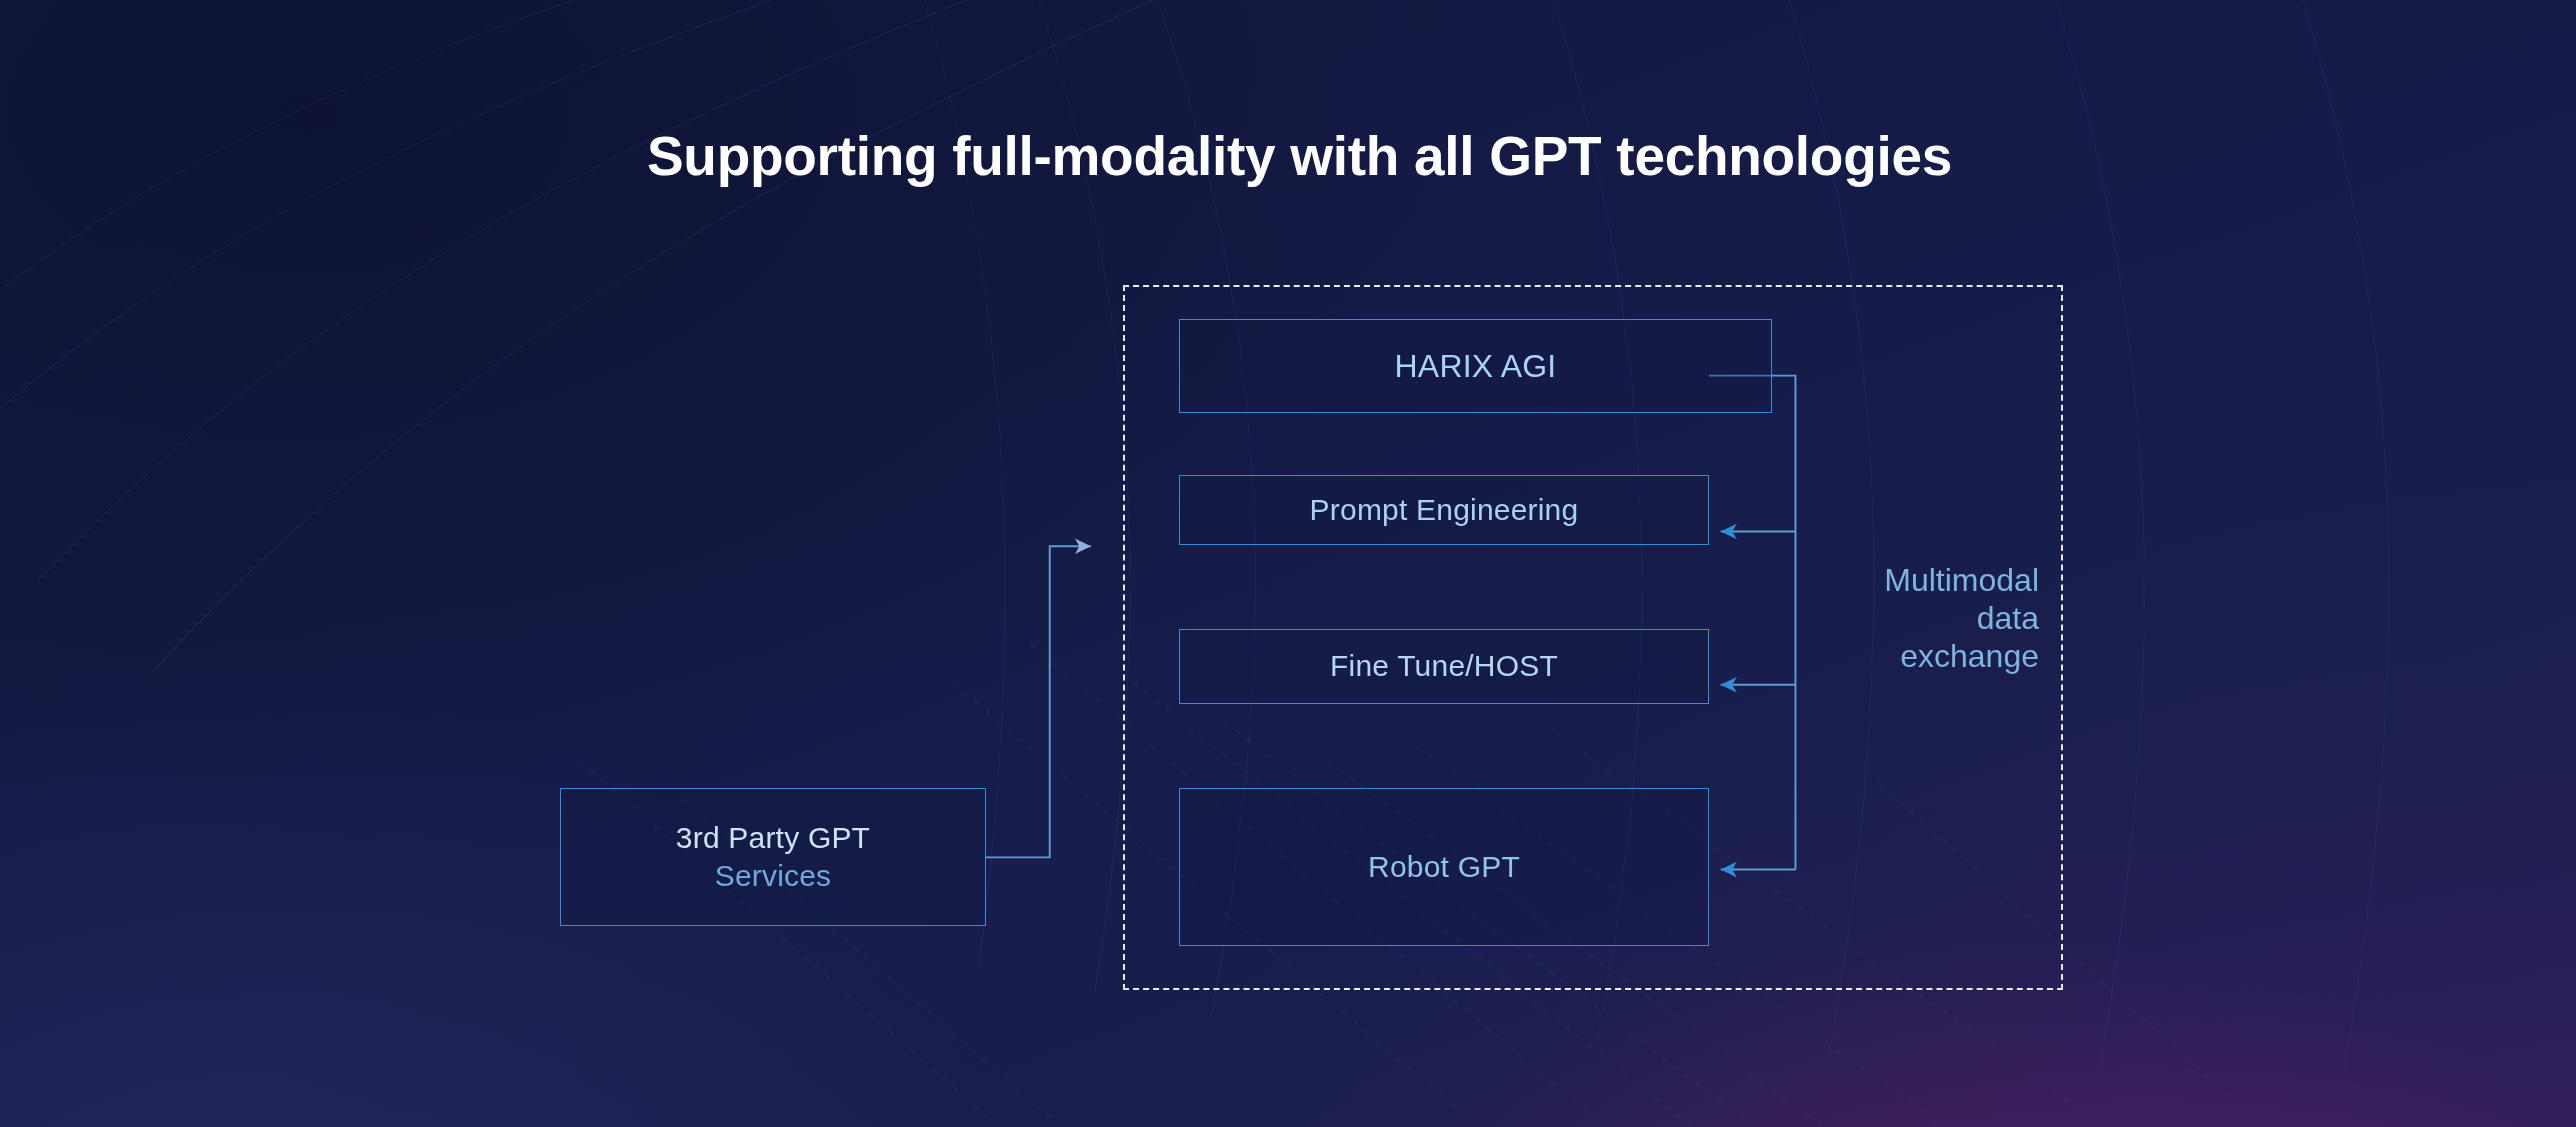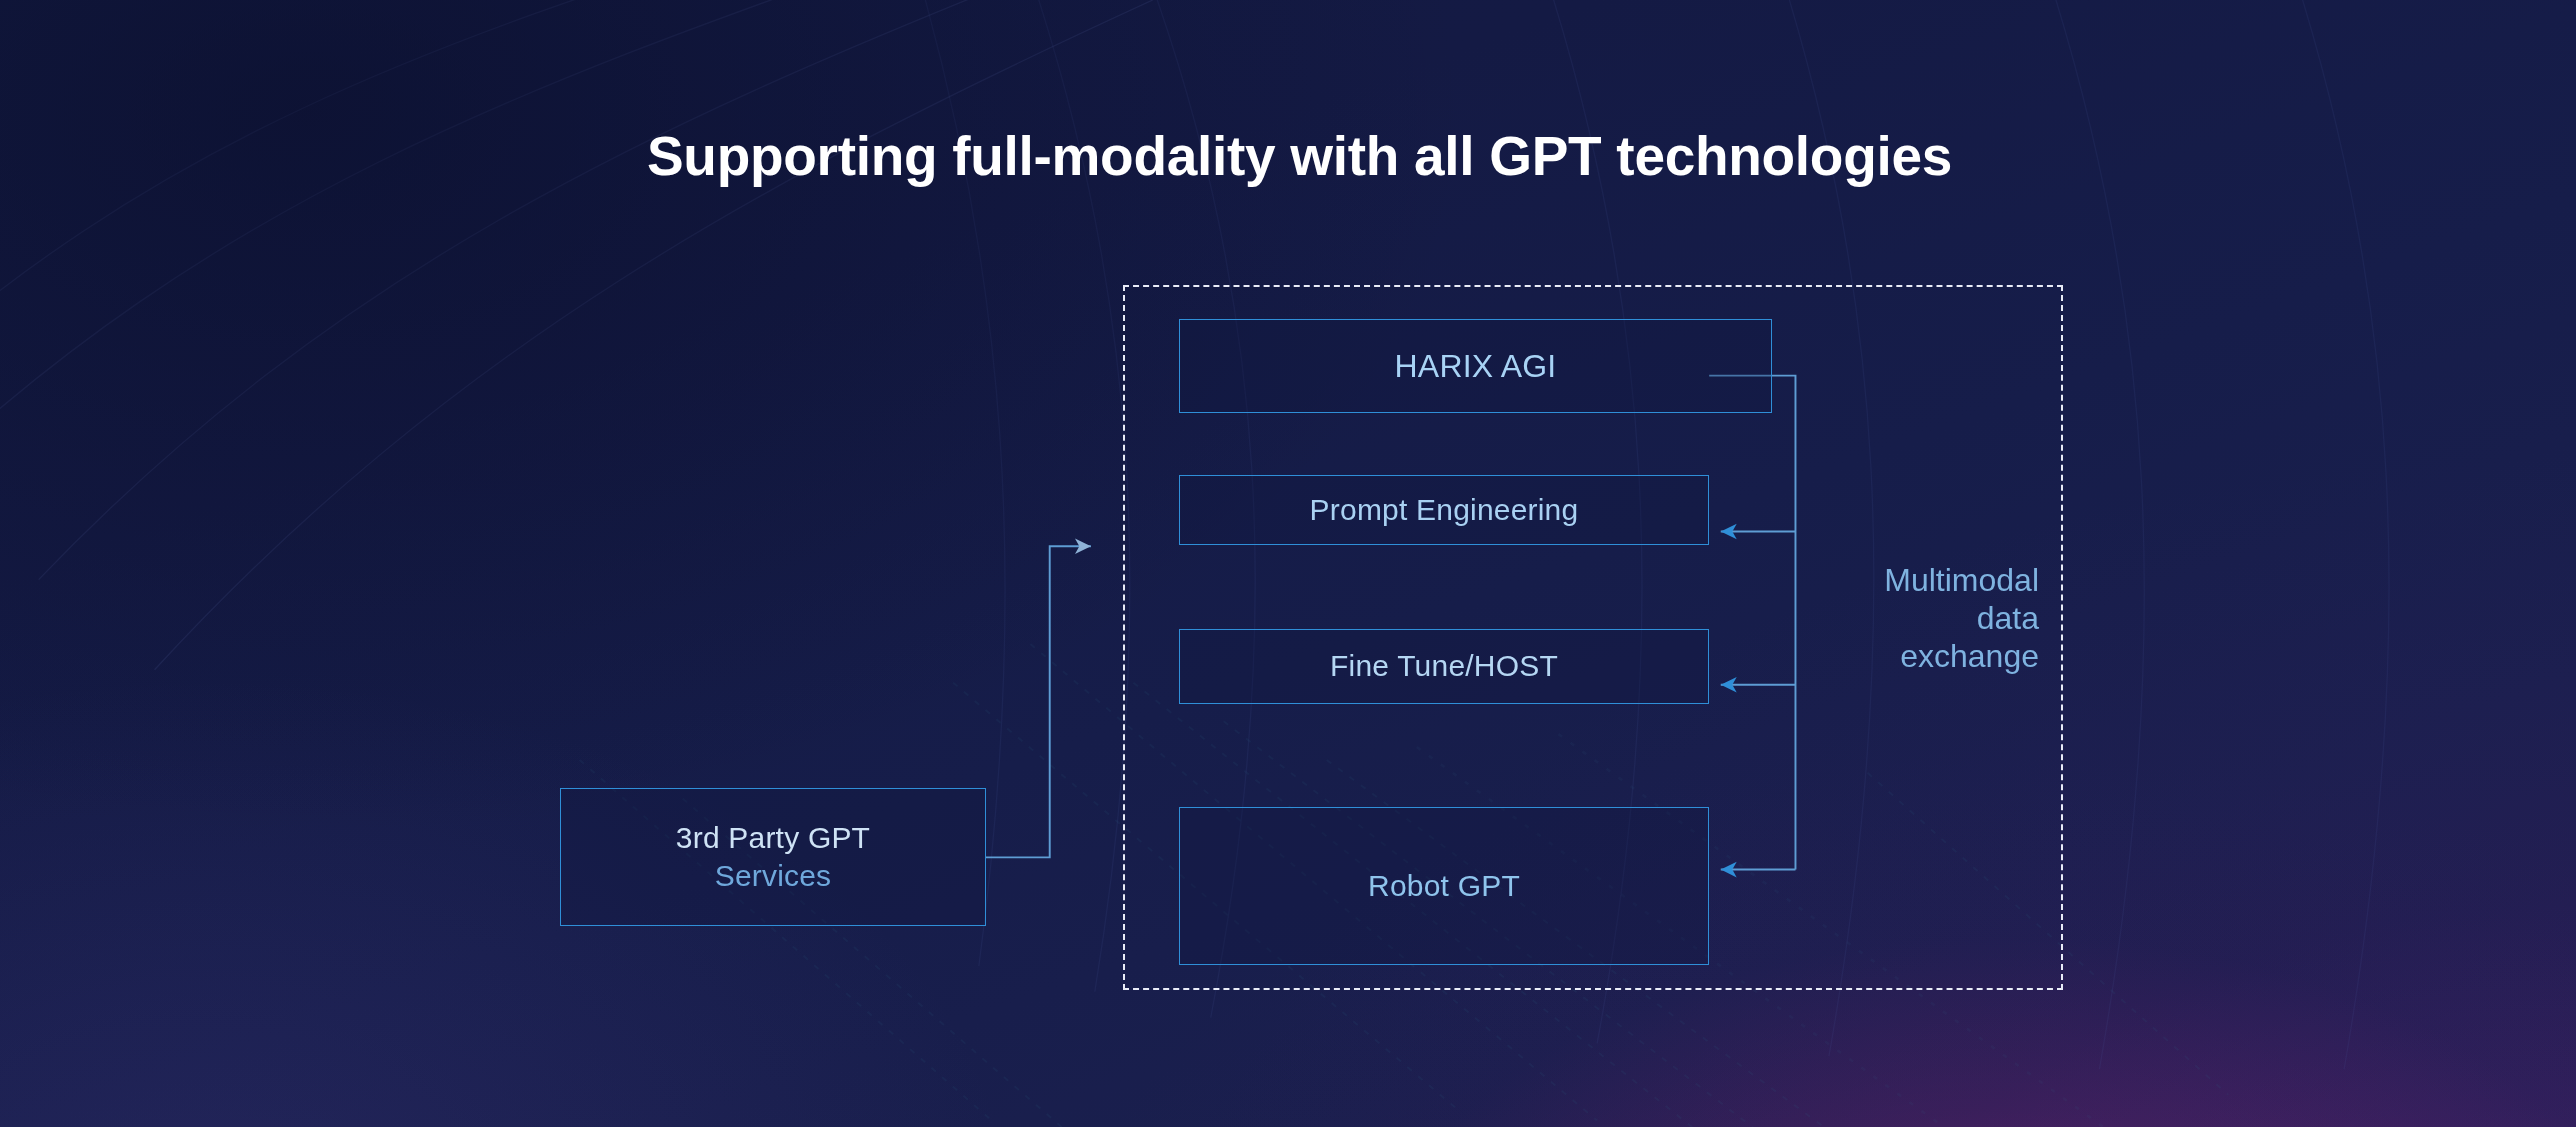--- a/index.html
+++ b/index.html
@@ -76,21 +76,21 @@
 
   #node-harix   { left:1179px; top:319px;  width:593px; height:94px;align-items:center; }
   #node-prompt  { left:1179px; top:475px;  width:530px; height:70px; }
   #node-fine    { left:1179px; top:629px;  width:530px; height:75px; }
   #node-robot   { left:1179px; top:788px; width:530px; height:158px; }
   #node-3rd     { left:560px;  top:788px; width:426px; height:138px; }
 
   #node-harix  { color:#a8d3f5; font-size:32px; }
   #node-prompt { color:#a9d1f2; }
   #node-fine   { color:#b5d7f3; }
-  #node-robot  { color:#8fc4ec;margin-top:19px; }
+  #node-robot  { color:#8fc4ec; }
 
   
   #multimodal-label {
     position:absolute;
     left:1807px; top:562px;
     width:232px;
     text-align:right;
     color:#7fb3e0;
     font-size:32px;
     line-height:1.18;

